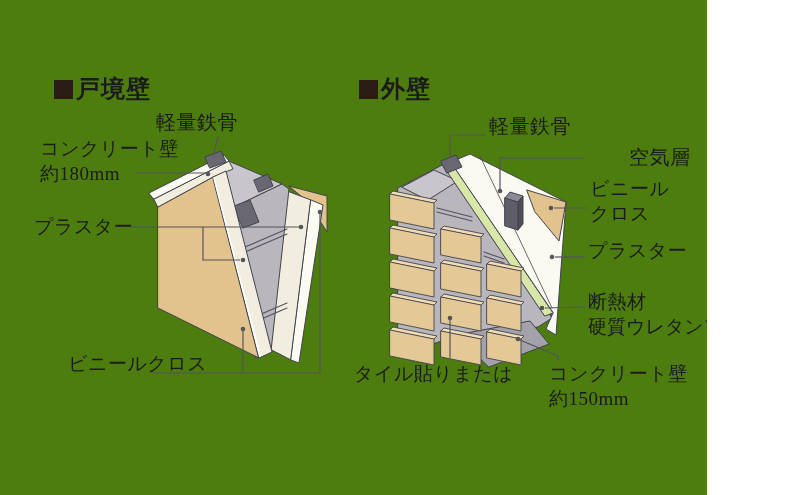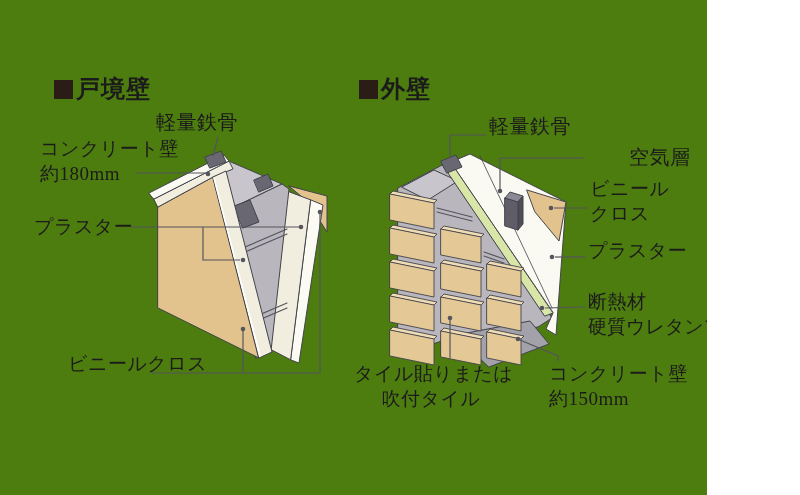--- a/index.html
+++ b/index.html
@@ -4,21 +4,21 @@
 <style>
   html,body{margin:0;padding:0;background:#ffffff;}
   #canvas{position:relative;width:707px;height:495px;background:#4d7c0f;overflow:hidden;
           font-family:"Liberation Serif","DejaVu Serif",serif;color:#1b1b1b;}
   svg{position:absolute;left:0;top:0;}
   .label{position:absolute;white-space:nowrap;font-size:19px;line-height:25px;letter-spacing:0.5px;font-family:Liberation Serif, serif;}
   .label .ln{display:block;}
   .header{position:absolute;display:flex;align-items:center;font-size:24px;font-weight:bold;letter-spacing:1px;}
   .bullet{width:19px;height:19px;background:#2a1d16;margin-right:3px;flex:0 0 auto;}
   .alignR{text-align:right;}
-  .alignC{text-align:center;}
+  .alignC{}
   .small2{font-size:19px;letter-spacing:0;}
 </style>
 </head>
 <body>
 
 <div id="canvas">
 
 <svg width="800" height="495" viewBox="0 0 800 495">
   <g stroke="#43434b" stroke-width="1" stroke-linejoin="round" stroke-linecap="round">
 
@@ -155,20 +155,19 @@
   </div>
   <div class="label" style="left:588px;top:238px;">
     <span class="ln">プラスター</span>
   </div>
   <div class="label" style="left:588px;top:289px;">
     <span class="ln">断熱材</span>
     <span class="ln small2">硬質ウレタンフォーム吹付</span>
   </div>
   <div class="label alignC" style="left:354px;top:361px;width:154px;">
     <span class="ln">タイル貼りまたは</span>
-    <span class="ln">吹付タイル</span>
   </div>
   <div class="label" style="left:549px;top:361px;">
     <span class="ln">コンクリート壁</span>
     <span class="ln">約150mm</span>
   </div>
 
 </div>
 
 </body></html>

